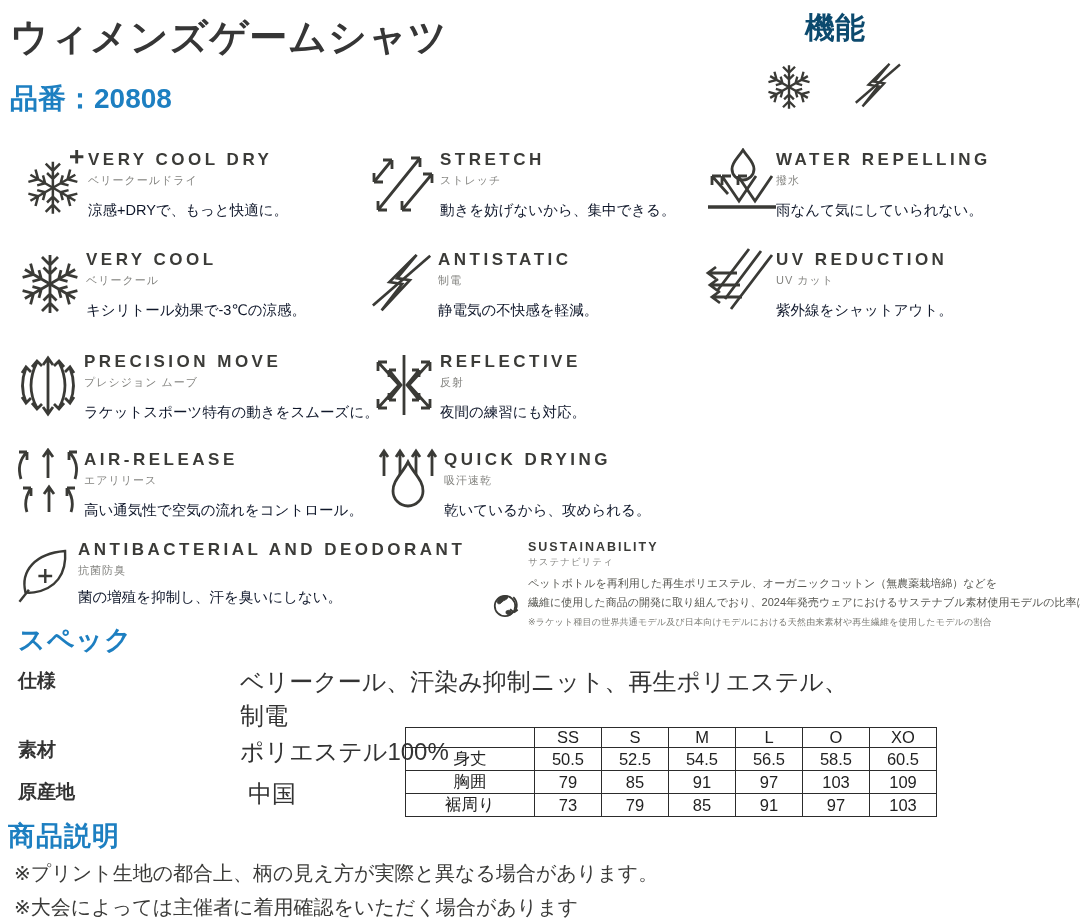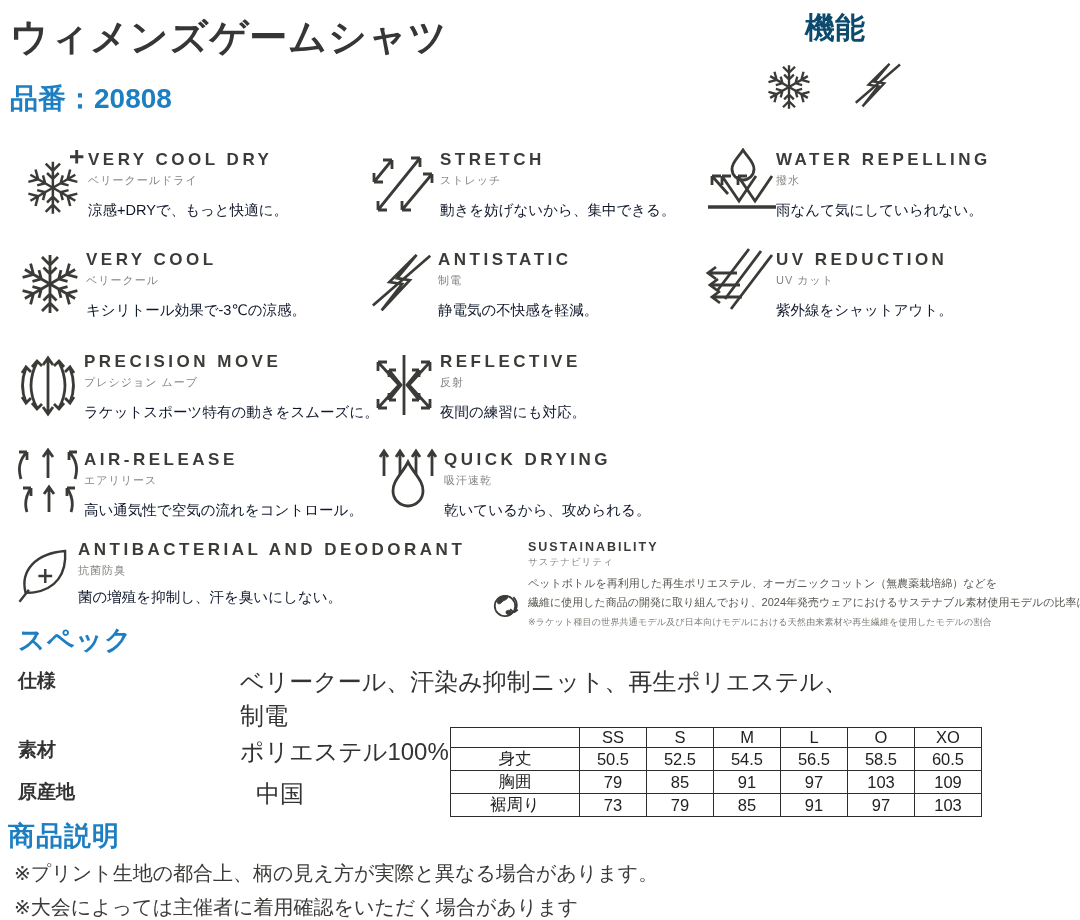--- a/index.html
+++ b/index.html
@@ -20,21 +20,21 @@
   .sus-line{font-size:11px;color:#55554f;margin-top:7px;white-space:nowrap;}
   .sus-note{font-size:9px;color:#7c7c76;margin-top:6px;white-space:nowrap;letter-spacing:.2px;}
   svg.icon{flex:none;}
   svg.icon *{stroke:#3a3a36;stroke-width:2.8;fill:none;stroke-linecap:butt;stroke-linejoin:miter;}
   svg.icon-sm *{stroke-width:3.1;}
   
   .sechead{font-size:27px;font-weight:800;color:#1d7fc1;letter-spacing:1px;}
   .speclabel{font-size:19px;font-weight:700;color:#333;}
   .specval{font-size:24px;color:#333;white-space:nowrap;}
   
-  table.sizes{border-collapse:collapse;table-layout:fixed;width:532px;margin-left:45px;}
+  table.sizes{border-collapse:collapse;table-layout:fixed;width:532px;}
   table.sizes td,table.sizes th{border:1.6px solid #2c2c2c;height:19px;padding:0;
       font-size:16.5px;font-weight:400;color:#222;text-align:center;vertical-align:middle;
       font-family:"Liberation Sans","DejaVu Sans",sans-serif;}
   table.sizes .c0{width:128px;}
   .note{font-size:20px;color:#3a3a38;white-space:nowrap;}
 </style>
 </head>
 <body>
 
 <svg width="0" height="0" style="position:absolute" aria-hidden="true">
@@ -273,21 +273,21 @@
   <div class="abs sechead" style="left:18px;top:622px">スペック</div>
 
   <div class="abs speclabel" style="left:18px;top:668px">仕様</div>
   <div class="abs specval" style="left:240px;top:666px">ベリークール、汗染み抑制ニット、再生ポリエステル、</div>
   <div class="abs specval" style="left:240px;top:700px">制電</div>
 
   <div class="abs speclabel" style="left:18px;top:737px">素材</div>
   <div class="abs specval" style="left:240px;top:736px">ポリエステル100%</div>
 
   <div class="abs speclabel" style="left:18px;top:779px">原産地</div>
-  <div class="abs specval" style="left:256px;top:778px">中国</div>
+  <div class="abs specval" style="left:248px;top:778px">中国</div>
 
   <div class="abs" style="left:405px;top:727px">
     <table class="sizes">
       <tbody>
           <tr>
         <td class="c0"></td>
         <td>SS</td>
         <td>S</td>
         <td>M</td>
         <td>L</td>

